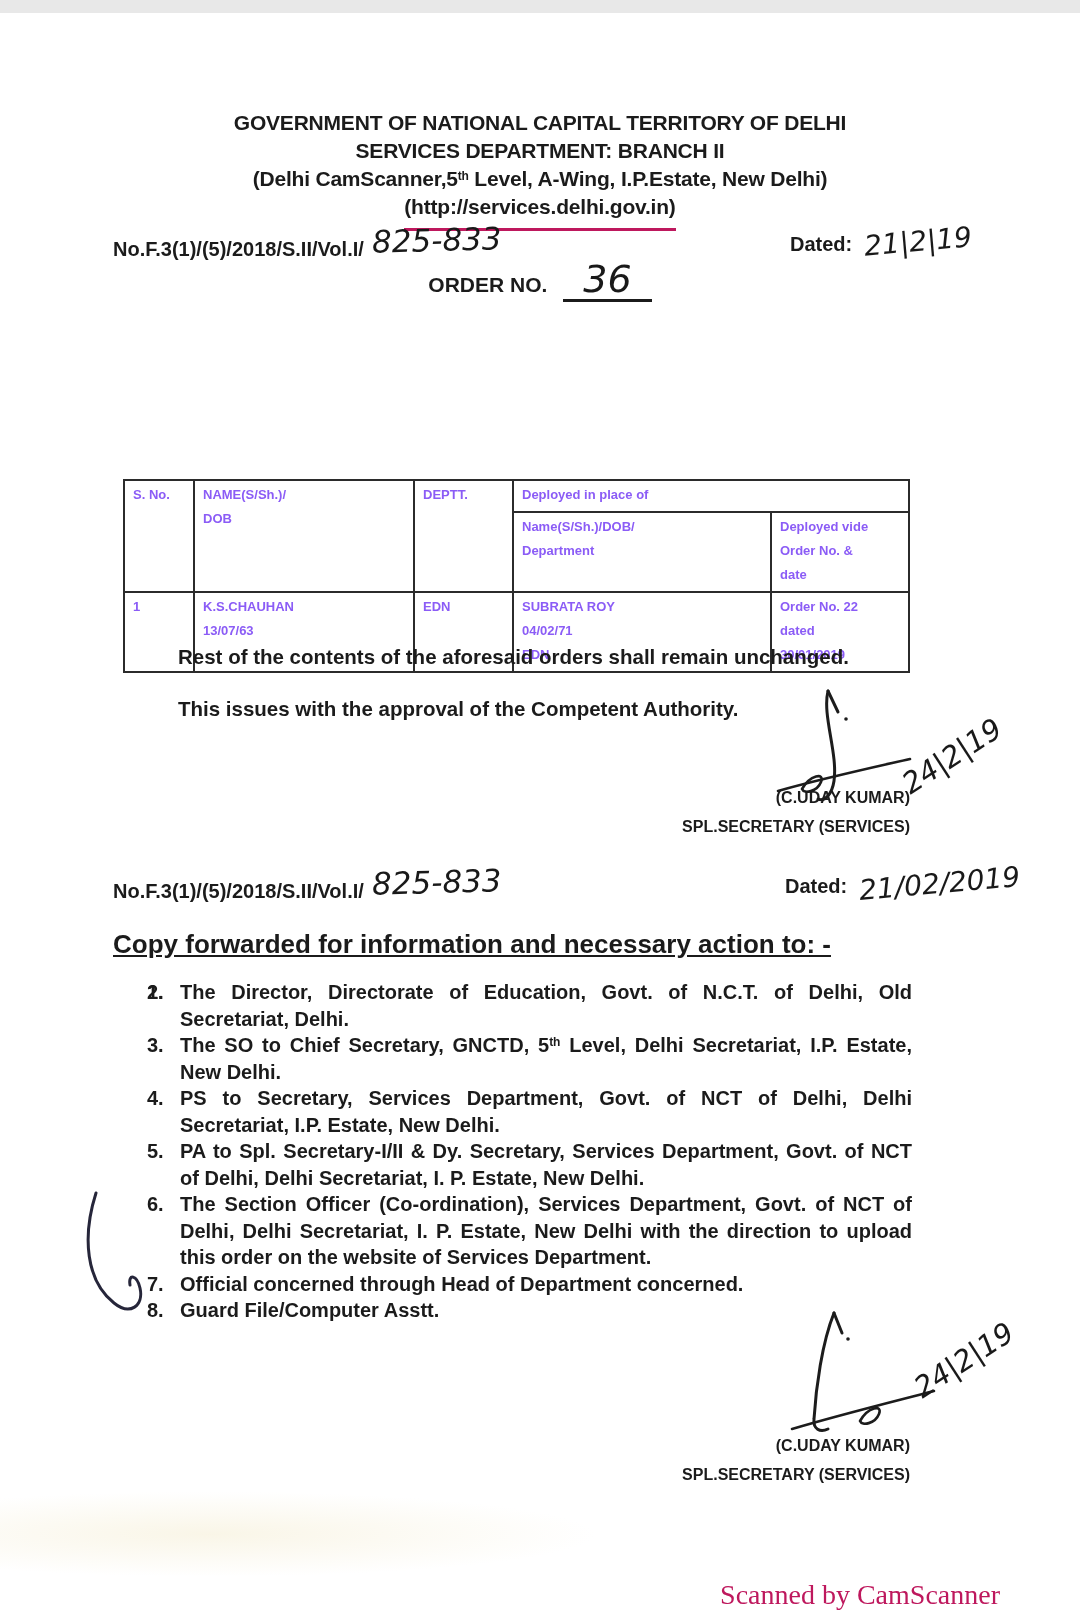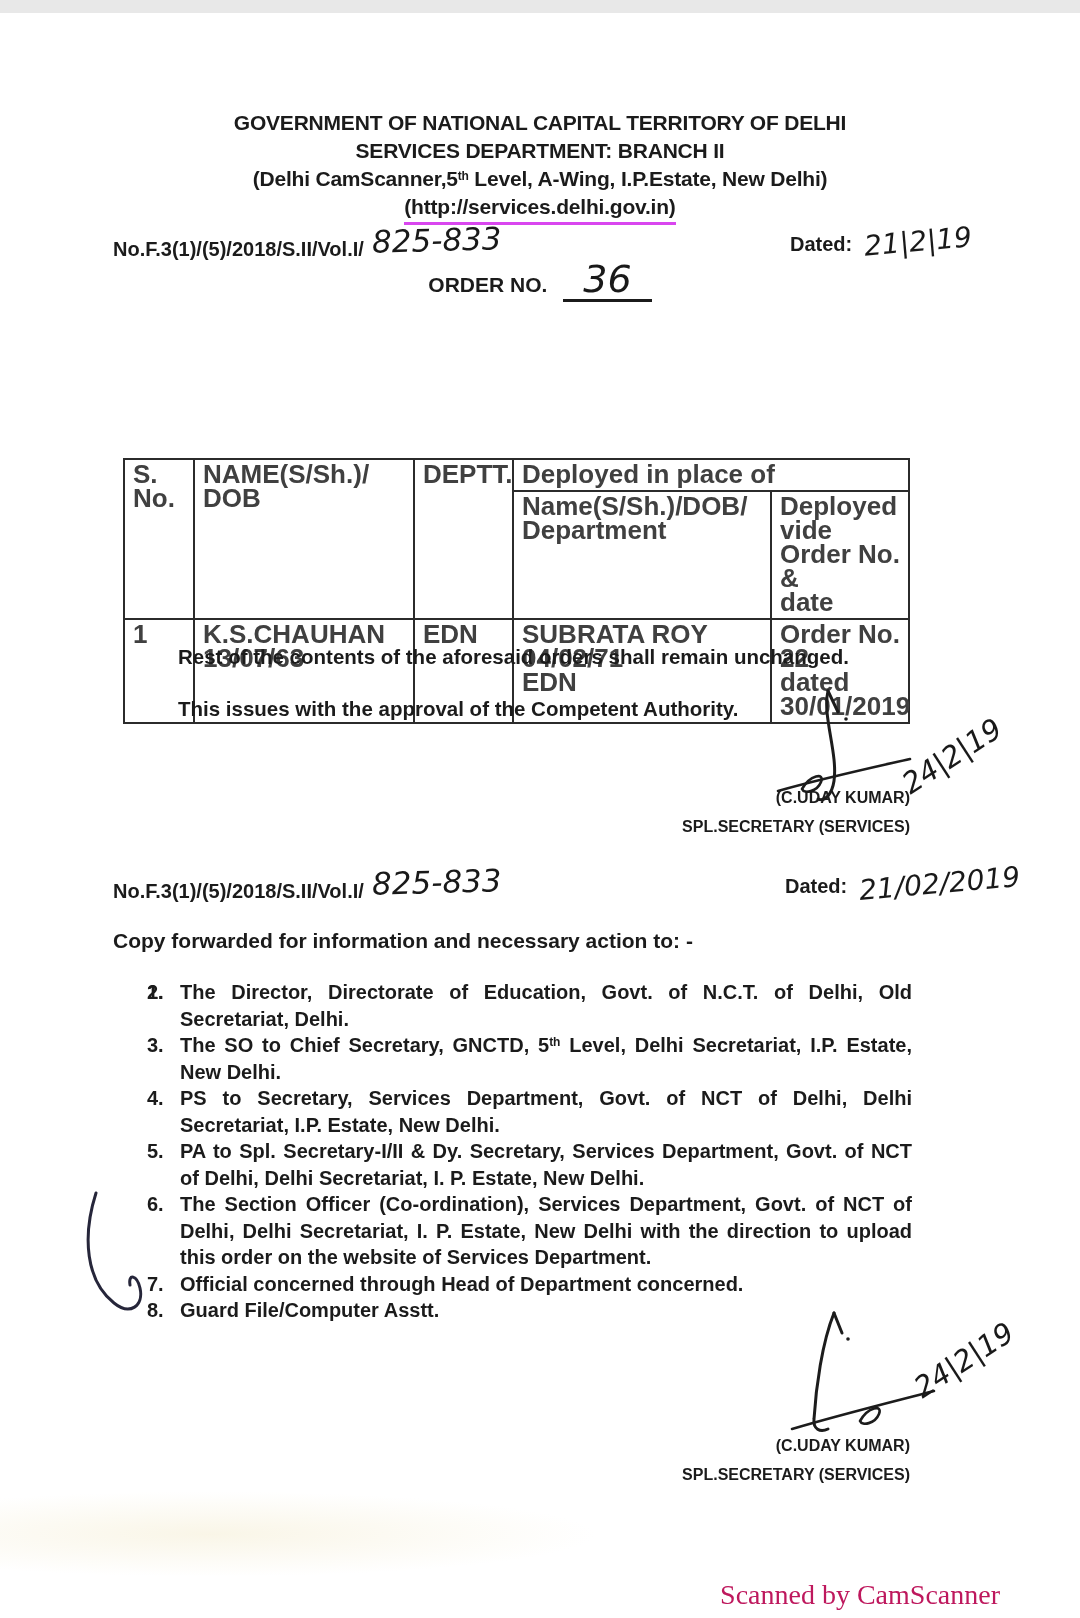--- a/index.html
+++ b/index.html
@@ -4,21 +4,21 @@
 <style>
   html,body { margin:0; padding:0; background:#e8e8e8; }
   .page {
     position:relative; width:1080px; height:1618px; margin:13px auto;
     background:#ffffff; overflow:hidden;
     font-family:"Liberation Sans", sans-serif; color:#1b1b1b;
   }
   
   .hdr { position:absolute; top:96px; left:0; right:0; text-align:center;
          font-weight:bold; font-size:21px; line-height:28px; letter-spacing:-0.2px; }
-  .hdr .url { display:inline-block; border-bottom:3px solid #d946ef; padding-bottom:1px; }
+  .hdr .url { display:inline-block; border-bottom:3px solid #be185d; padding-bottom:7px; }
   .sup { font-size:12px; vertical-align:top; position:relative; top:-3px; }
 
   
   .refline { position:absolute; left:113px; width:960px; font-size:20px; font-weight:bold; }
   #ref1 { top:220px; } #ref2 { top:862px; }
   .dated-group { position:absolute; top:-4px; display:flex; gap:12px; align-items:flex-start; white-space:nowrap; }
   #ref1 .dated-group { left:677px; } #ref2 .dated-group { left:672px; }
 
   
   .hw { font-family:"DejaVu Sans", sans-serif; font-style:italic; font-weight:normal;
@@ -32,23 +32,23 @@
   .order-num-wrap { display:inline-block; border-bottom:3px solid #1b1b1b;
                     padding:0 20px 2px 20px; margin-left:16px; }
   .order-num { font-size:38px; line-height:32px; }
 
   
   .para { position:absolute; top:316px; left:113px; width:799px;
           font-size:20.5px; line-height:29px; text-align:justify;
           text-indent:64px; font-weight:bold; }
 
   
-  table.deploy { position:absolute; top:445px; left:123px; width:785px;
+  table.deploy { position:absolute; top:466px; left:123px; width:785px;
                  border-collapse:collapse; table-layout:fixed;
-                 font-size:26px; font-weight:bold; color:#404040; }
+                 font-size:13px; font-weight:bold; color:#8b5cf6; }
   table.deploy th, table.deploy td {
     border:2px solid #2b2b2b; padding:2px 8px 4px 8px; text-align:left;
     vertical-align:top; white-space:pre-line; line-height:24px; font-weight:bold;
   }
   table.deploy .center { text-align:left; }
   table.deploy tr.r1 th { height:24px; }
   table.deploy tr.r2 th { height:66px; }
   table.deploy tr.r3 td { height:68px; }
 
   
@@ -60,21 +60,21 @@
   #sig1 { left:740px; top:668px; }
   #sig2 { left:748px; top:1288px; }
   .sig-date { position:absolute; font-size:29px; transform:rotate(-33deg); }
   #sigdate1 { left:896px; top:726px; }
   #sigdate2 { left:908px; top:1330px; }
   .signame { position:absolute; right:170px; text-align:right;
              font-size:16px; line-height:29px; font-weight:bold; white-space:nowrap; }
   #signame1 { top:770px; } #signame2 { top:1418px; }
 
   
-  .copyline { position:absolute; top:916px; left:113px; font-size:21px; font-weight:bold; }
+  .copyline { position:absolute; top:916px; left:113px; font-size:26px; font-weight:bold;text-decoration:underline; }
   .copylist { position:absolute; top:966px; left:147px; width:765px; }
   .item { position:relative; padding-left:33px; text-align:justify;
           font-size:20px; line-height:26.5px; font-weight:bold; }
   .item .num { position:absolute; left:0; top:0; }
 
   
   #swoosh { position:absolute; left:84px; top:1176px; }
 
   
   .tintband { position:absolute; top:1478px; left:0; width:600px; height:86px;

